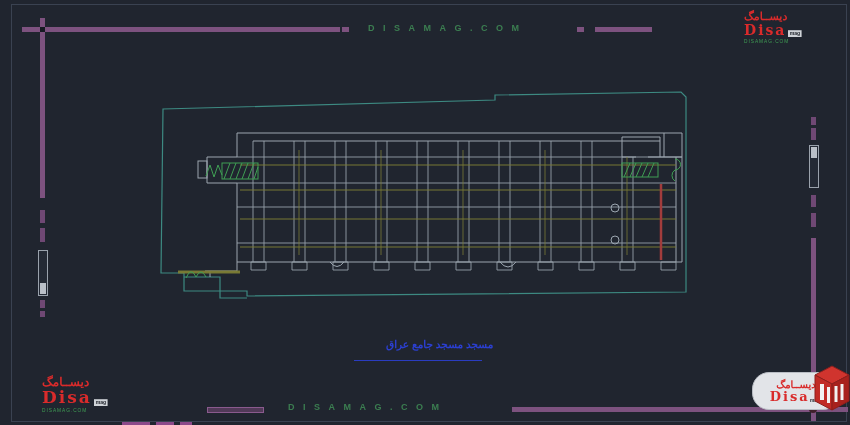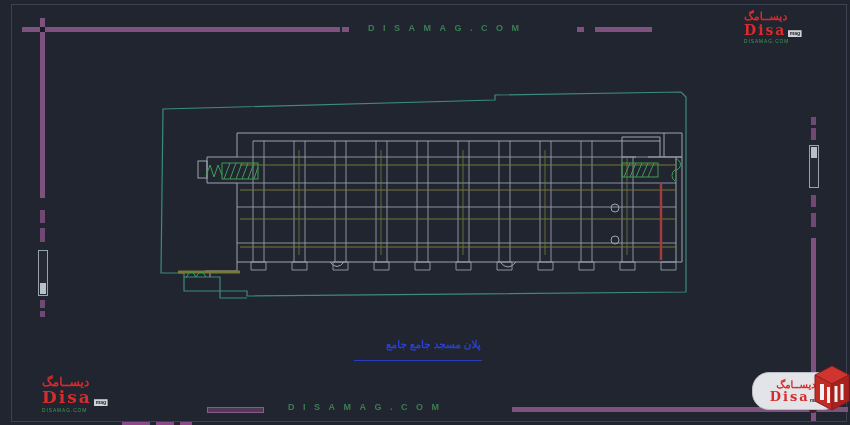--- a/index.html
+++ b/index.html
@@ -124,21 +124,21 @@
     </g>
 
     <g stroke="#a23c3c" stroke-width="2.5">
       <path d="M661,184 V260"></path>
     </g>
   </svg>
 
   <div class="wm" style="left:368px;top:23px;">DISAMAG.COM</div>
   <div class="wm" style="left:288px;top:402px;">DISAMAG.COM</div>
 
-  <div class="caption" style="left:386px;top:338px;">پلان مسجد جامع جامع</div>
+  <div class="caption" style="left:386px;top:338px;">مسجد مسجد جامع عراق</div>
   <div class="caption-line" style="left:354px;top:360px;width:128px;"></div>
 
   <div class="logo" style="left:744px;top:11px;">
     <span class="ar">دیســامگ</span>
     <span class="row">
       <span class="latin">Disa</span>
       <span class="mag">mag</span>
     </span>
     <span class="site">DISAMAG.COM</span>
   </div>

